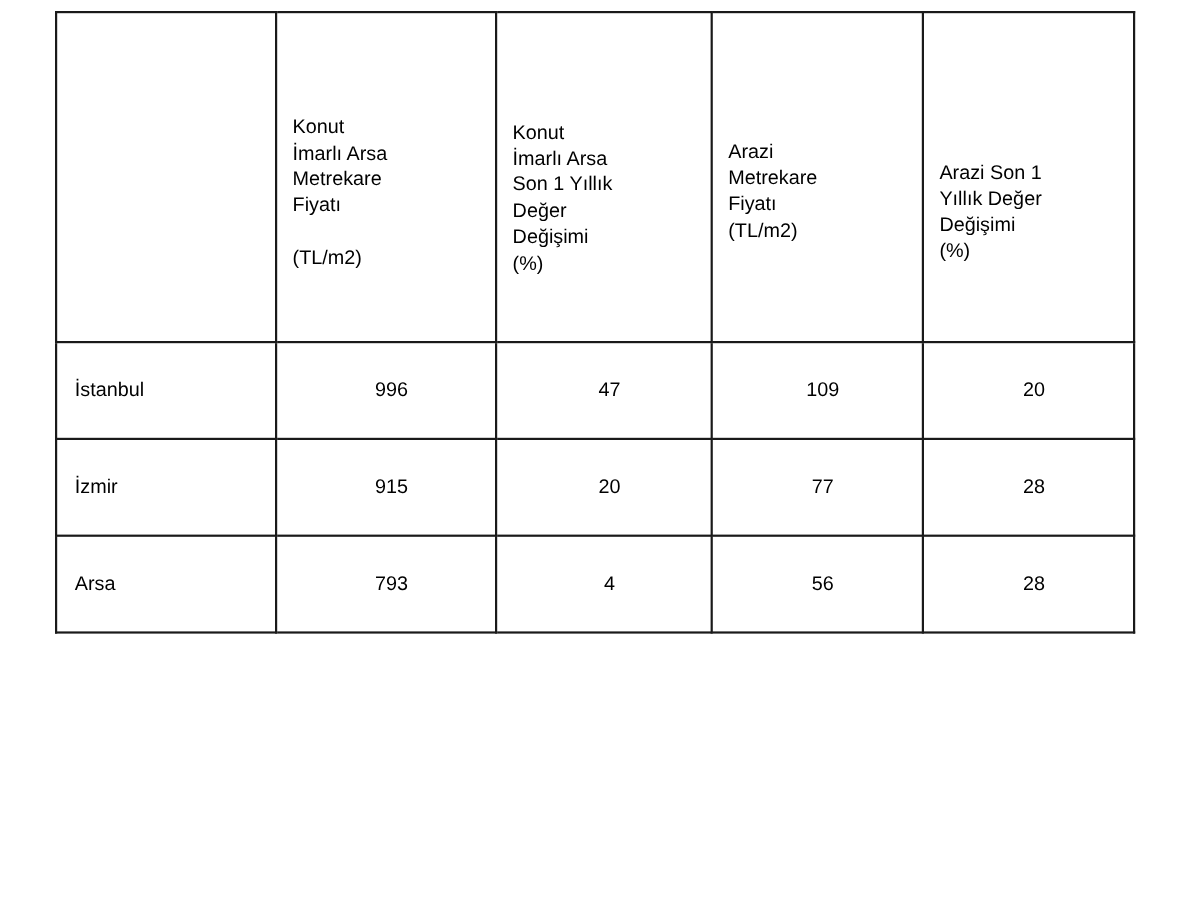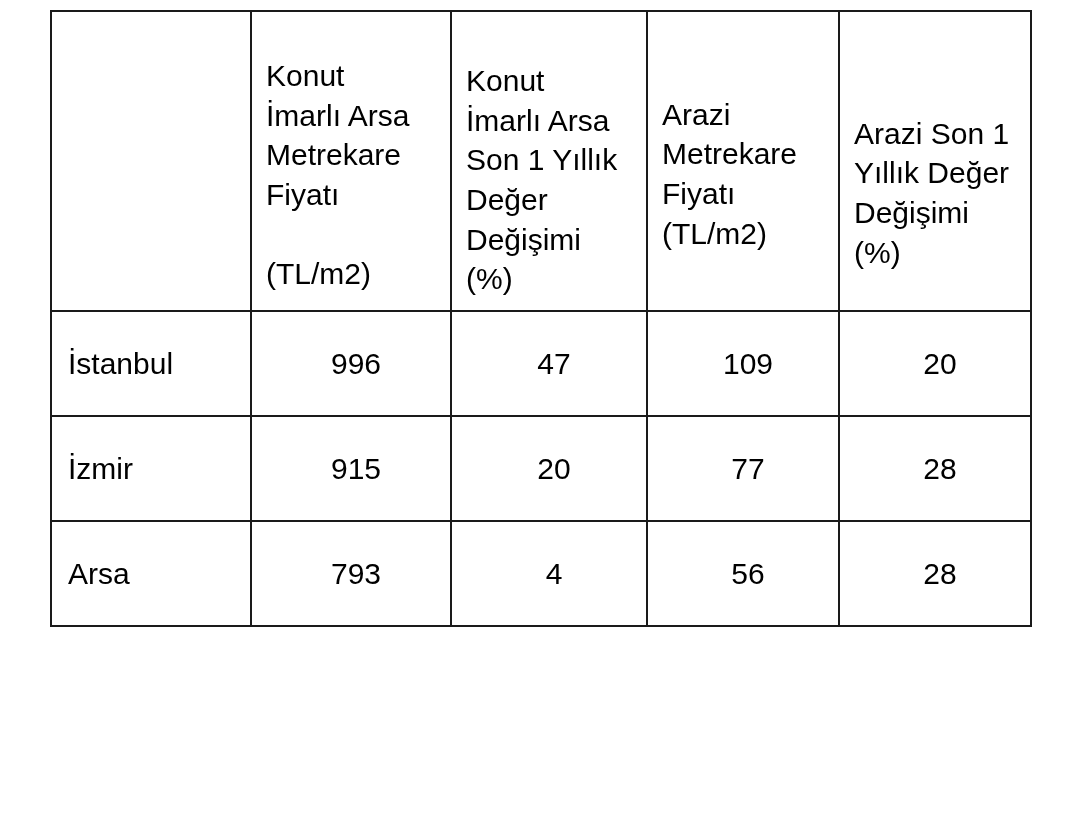--- a/index.html
+++ b/index.html
@@ -25,21 +25,21 @@
     width: 980px;
     border-collapse: collapse;
     table-layout: fixed;
   }
   table.data-table td,
   table.data-table th {
     border: 2px solid #1a1a1a;
     vertical-align: middle;
     text-align: left;
     font-weight: normal;
-    font-size: 30px;
+    font-size: 18px;
     line-height: 1.32;
     padding: 6px 14px;
     box-sizing: border-box;
   }
   
   col.c0 { width: 200px; }
   col.c1 { width: 200px; }
   col.c2 { width: 196px; }
   col.c3 { width: 192px; }
   col.c4 { width: 192px; }
@@ -50,21 +50,21 @@
     padding-top: 20px;
   }
   thead td.head-blank {
     padding: 0;
   }
   .head-text {
     display: block;
     white-space: pre-line;
   }
   tbody td {
-    height: 105px;
+    height: 88px;
   }
   tbody td.row-label {
     text-align: left;
     padding-left: 16px;
   }
   tbody td.num {
     text-align: center;
     padding-left: 24px;
   }
   thead td.h1 { padding-top: 34px; }

